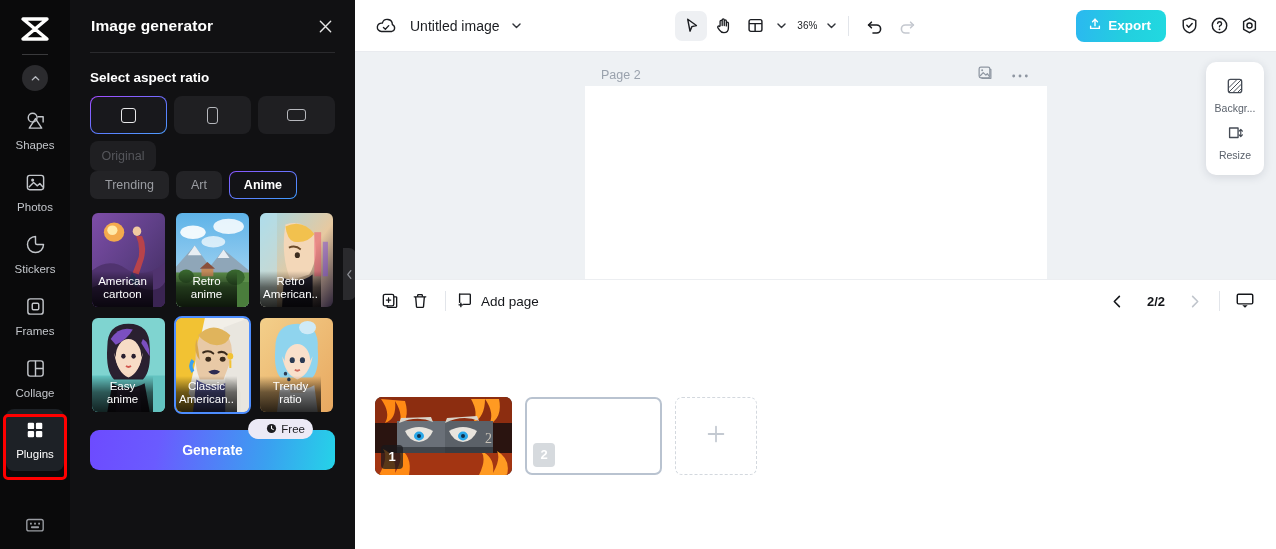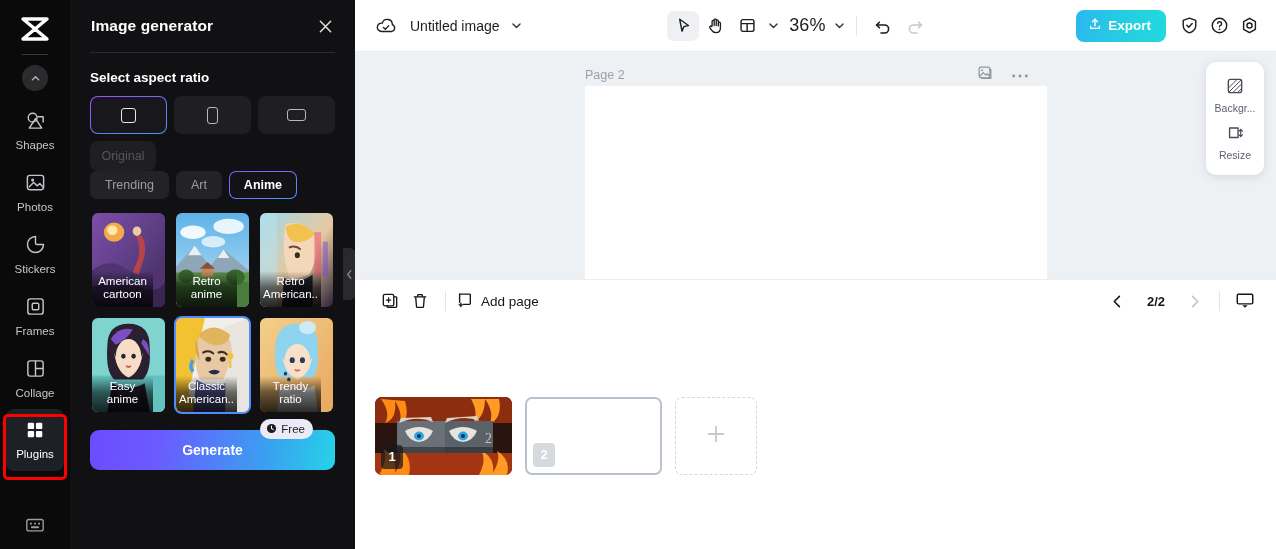--- a/index.html
+++ b/index.html
@@ -102,21 +102,21 @@
     color: #fff; font-size: 11.5px; line-height: 13px; text-align: center;
     background: linear-gradient(to top, rgba(0,0,0,.82), rgba(0,0,0,.55) 55%, rgba(0,0,0,0));
   }
   .gen-wrap { position: relative; margin-top: 16px; }
   .gen-btn {
     height: 40px; border-radius: 9px; color: #fff; font-size: 14px; font-weight: bold;
     display: flex; align-items: center; justify-content: center; cursor: pointer;
     background: linear-gradient(100deg,#6d4bff 0%,#6a5bff 28%,#3aa0f0 72%,#25d3e8 100%);
   }
   .free-badge {
-    position: absolute; right: 22px; top: -11px; height: 20px; padding: 0 8px 0 6px;
+    position: absolute; right: 22px; top: -11px; height: 20px; padding: 0 8px 0 18px;
     border-radius: 10px; background: #eceaf6; color: #1d1d22; font-size: 11.5px;
     display: flex; align-items: center; gap: 4px; font-weight: 500;
   }
   .handle {
     position: absolute; right: -1px; top: 248px; width: 13px; height: 52px;
     background: #2a2a2d; border-radius: 0 7px 7px 0; display: flex;
     align-items: center; justify-content: center; cursor: pointer; z-index: 5;
   }
 
   
@@ -129,37 +129,37 @@
   }
   .cloud-icon { width: 22px; height: 22px; display:flex; align-items:center; }
   .doc-title { font-size: 14px; color: #1b1d21; margin-left: 13px; }
   .caret { margin-left: 10px; color: #31343a; display: flex; cursor: pointer; }
   .tb-spacer { flex: 1; }
   .tool-btn {
     width: 32px; height: 30px; border-radius: 7px; display: flex;
     align-items: center; justify-content: center; cursor: pointer; color: #1b1d21;
   }
   .tool-btn.on { background: #eef0f3; }
-  .zoom-val { font-size: 18px; color: #1b1d21; margin: 0 4px 0 9px; }
+  .zoom-val { font-size: 10px; color: #1b1d21; margin: 0 4px 0 9px; }
   .vdiv { width: 1px; height: 20px; background: #e2e5ea; margin: 0 10px; }
   .export-btn {
     height: 32px; padding: 0 15px 0 12px; border-radius: 8px; color: #fff;
     font-size: 13.5px; font-weight: bold; display: flex; align-items: center;
     gap: 6px; cursor: pointer;
     background: linear-gradient(95deg,#2bb8f0 0%,#23cfdf 55%,#21d9e0 100%);
     margin-right: 8px;
   }
   .ic-btn { width: 30px; height: 30px; display: flex; align-items: center;
     justify-content: center; cursor: pointer; color: #1b1d21; }
 
   .canvas-area {
     flex: 1; background: #eef1f4; position: relative; overflow: hidden;
     min-height: 0;
   }
-  .page-label { position: absolute; left: 230px; top: 16px; color: #9aa2ad; font-size: 12.5px; }
+  .page-label { position: absolute; left: 246px; top: 16px; color: #9aa2ad; font-size: 12.5px; }
   .page-acts { position: absolute; right: 247px; top: 13px; display: flex;
     align-items: center; gap: 18px; color: #8e96a1; }
   .page-white {
     position: absolute; left: 230px; top: 34px; width: 462px; height: 265px;
     background: #fff;
   }
   .float-panel {
     position: absolute; right: 12px; top: 10px; width: 58px;
     background: #fff; border-radius: 10px; box-shadow: 0 2px 10px rgba(30,40,60,.13);
     padding: 10px 0 9px;

